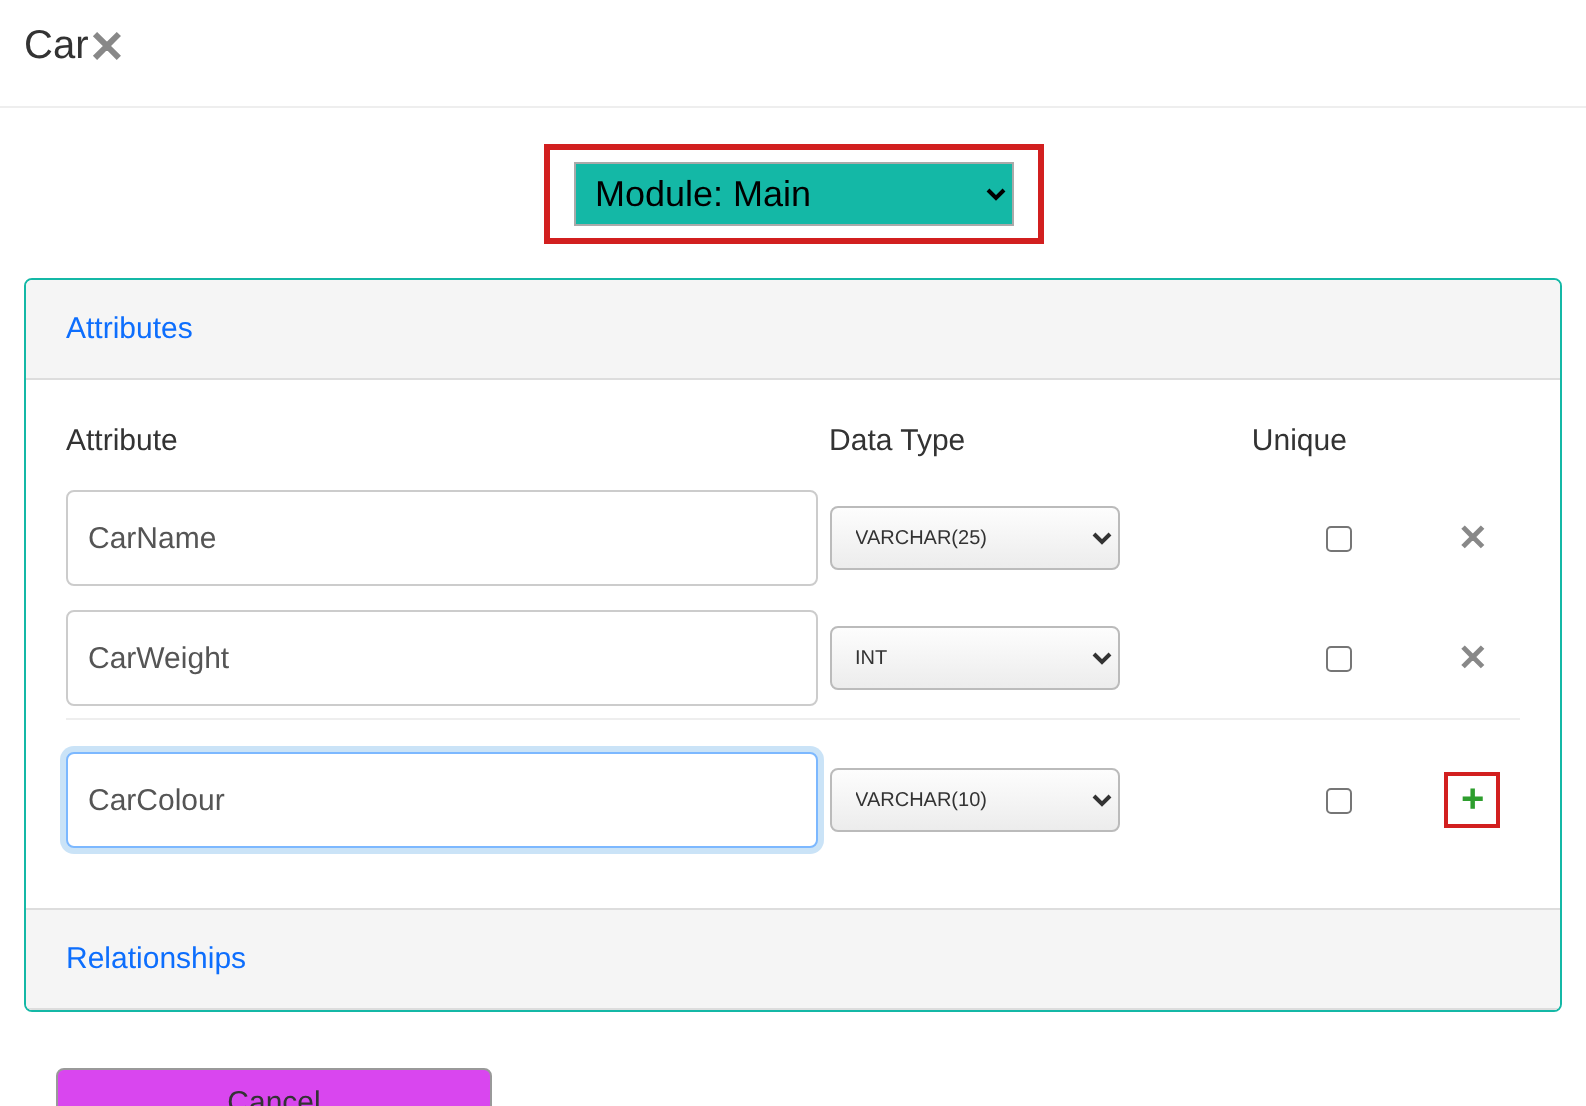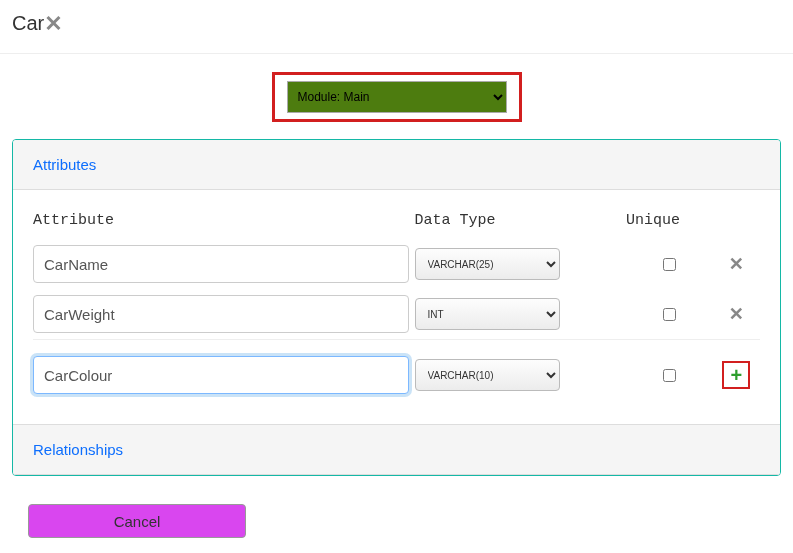--- a/index.html
+++ b/index.html
@@ -38,24 +38,24 @@
     margin-bottom: 14px;
   }
   .module-highlight {
     border: 3px solid #d21f1f;
     padding: 6px 12px;
     display: inline-block;
   }
   .module-select {
     width: 220px;
     height: 32px;
-    font-size: 12px;
+    font-size: 18px;
     padding: 2px 6px;
     border: 1px solid #aaa;
-    background: #4d7c0f;
+    background: #14b8a6;
   }
   .panel {
     border: 1px solid #14b8a6;
     border-radius: 4px;
     overflow: hidden;
     margin-top: 17px;
   }
   .panel-heading {
     background: #f5f5f5;
     color: #0d6efd;
@@ -74,33 +74,32 @@
   .attr-table {
     width: 100%;
     border-collapse: collapse;
   }
   .attr-table th {
     text-align: left;
     font-weight: normal;
     font-size: 15px;
     color: #333;
     padding: 8px 6px 10px 0;
-    font-family: Liberation Mono, monospace;
   }
   .attr-table td {
     padding: 6px 6px 6px 0;
     vertical-align: middle;
   }
   .col-attr   { width: 370px; }
   .col-type   { width: 205px; }
   .col-unique { width: 90px; text-align: center; }
   .col-action { width: 40px; text-align: center; }
   .text-input {
     width: 100%;
-    height: 38px;
+    height: 48px;
     padding: 6px 10px;
     font-size: 15px;
     border: 1px solid #ccc;
     border-radius: 4px;
     background: #fff;
     color: #555;
   }
   .text-input.focused {
     border: 1px solid #7cb8ff;
     box-shadow: 0 0 0 3px rgba(102,175,233,0.35);

